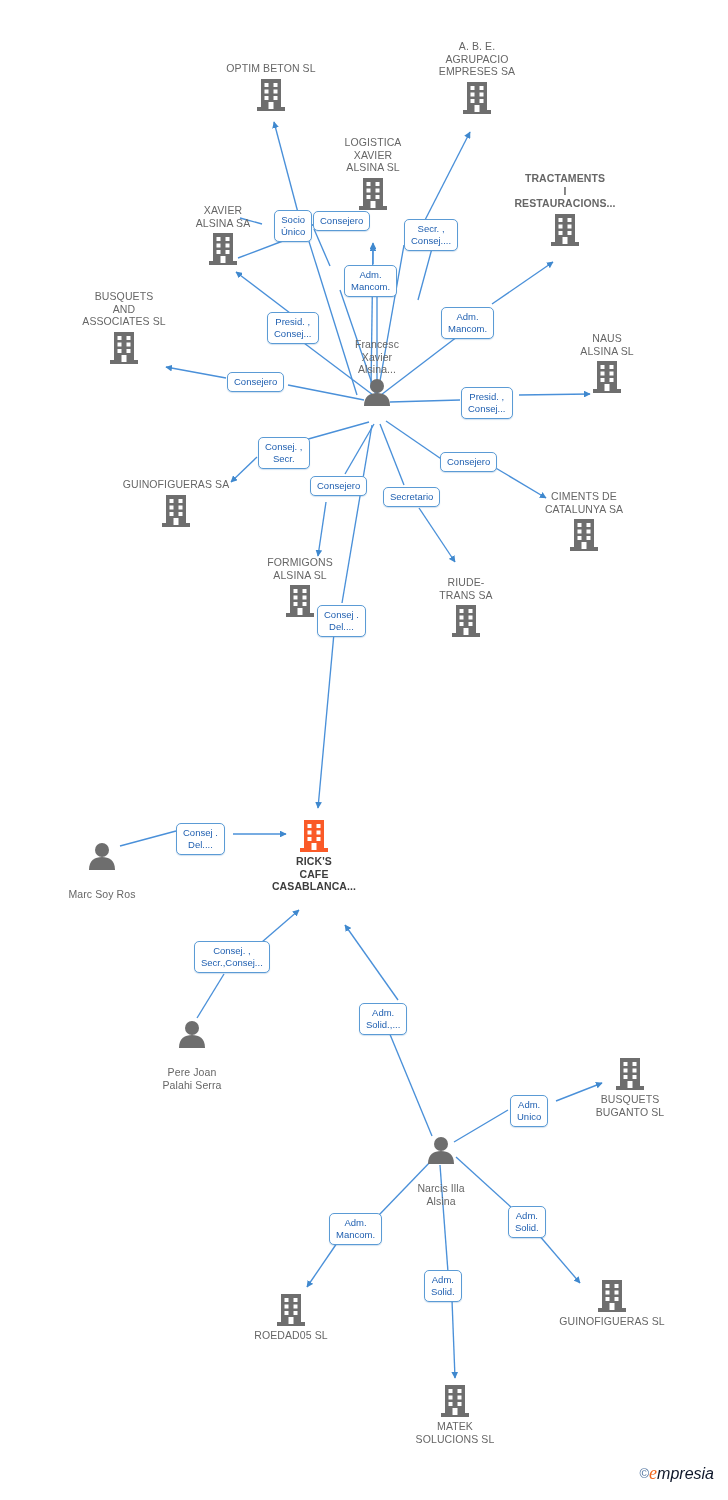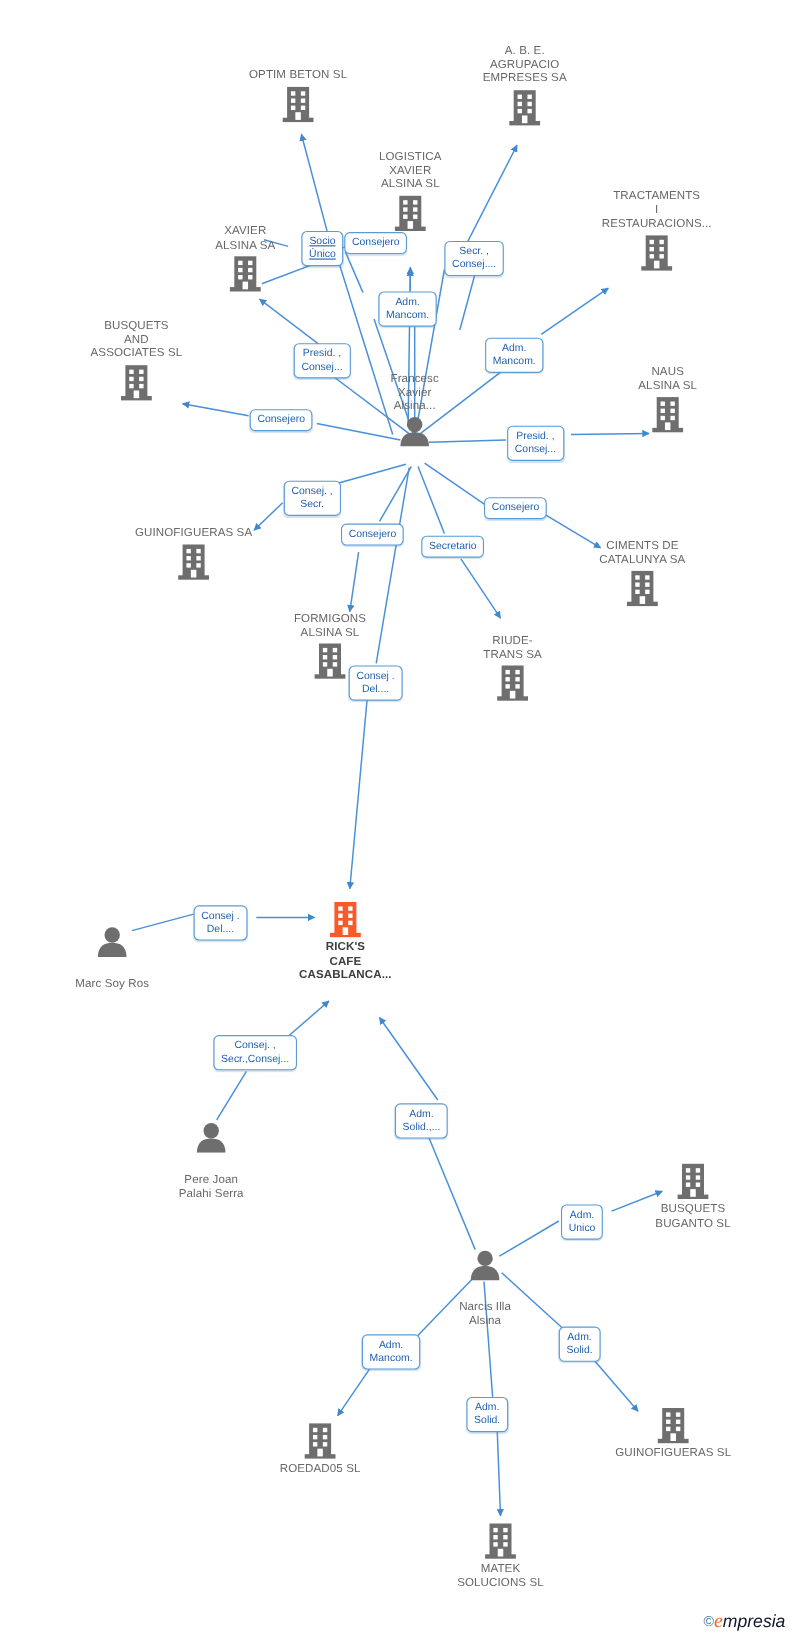--- a/index.html
+++ b/index.html
@@ -230,21 +230,21 @@
             <rect x="9.5" y="12.5" width="4" height="4"></rect>
             <rect x="18.5" y="12.5" width="4" height="4"></rect>
             <rect x="9.5" y="19" width="4" height="4"></rect>
             <rect x="18.5" y="19" width="4" height="4"></rect>
             <rect x="13.5" y="25" width="5" height="7"></rect>
           </g>
         </svg>
     </span>
   </div>
 
-  <div class="node company label-above" style="left:597px; top:172px;">
+  <div class="node company label-above" style="left:565px; top:172px;font-weight:bold;">
     <span class="node-label">TRACTAMENTS
 I
 RESTAURACIONS...</span>
     <span class="glyph">
       <svg width="32" height="36" viewBox="0 0 32 36">
           <g fill="#6e6e6e">
             <rect x="6" y="2" width="20" height="30"></rect>
             <rect x="2" y="30" width="28" height="4"></rect>
           </g>
           <g fill="#ffffff">
@@ -561,21 +561,21 @@
             <rect x="18.5" y="19" width="4" height="4"></rect>
             <rect x="13.5" y="25" width="5" height="7"></rect>
           </g>
         </svg>
     </span>
     <span class="node-label">MATEK
 SOLUCIONS SL</span>
   </div>
 
   <div class="edge-label behind" style="left:313px; top:211px;">Consejero</div>
-  <div class="edge-label" style="left:274px; top:210px;text-decoration:underline;">Socio
+  <div class="edge-label" style="left:274px; top:210px;">Socio
 Único</div>
   <div class="edge-label" style="left:404px; top:219px;">Secr. ,
 Consej....</div>
   <div class="edge-label" style="left:344px; top:265px;">Adm.
 Mancom.</div>
   <div class="edge-label" style="left:441px; top:307px;">Adm.
 Mancom.</div>
   <div class="edge-label" style="left:267px; top:312px;">Presid. ,
 Consej...</div>
   <div class="edge-label" style="left:227px; top:372px;">Consejero</div>

